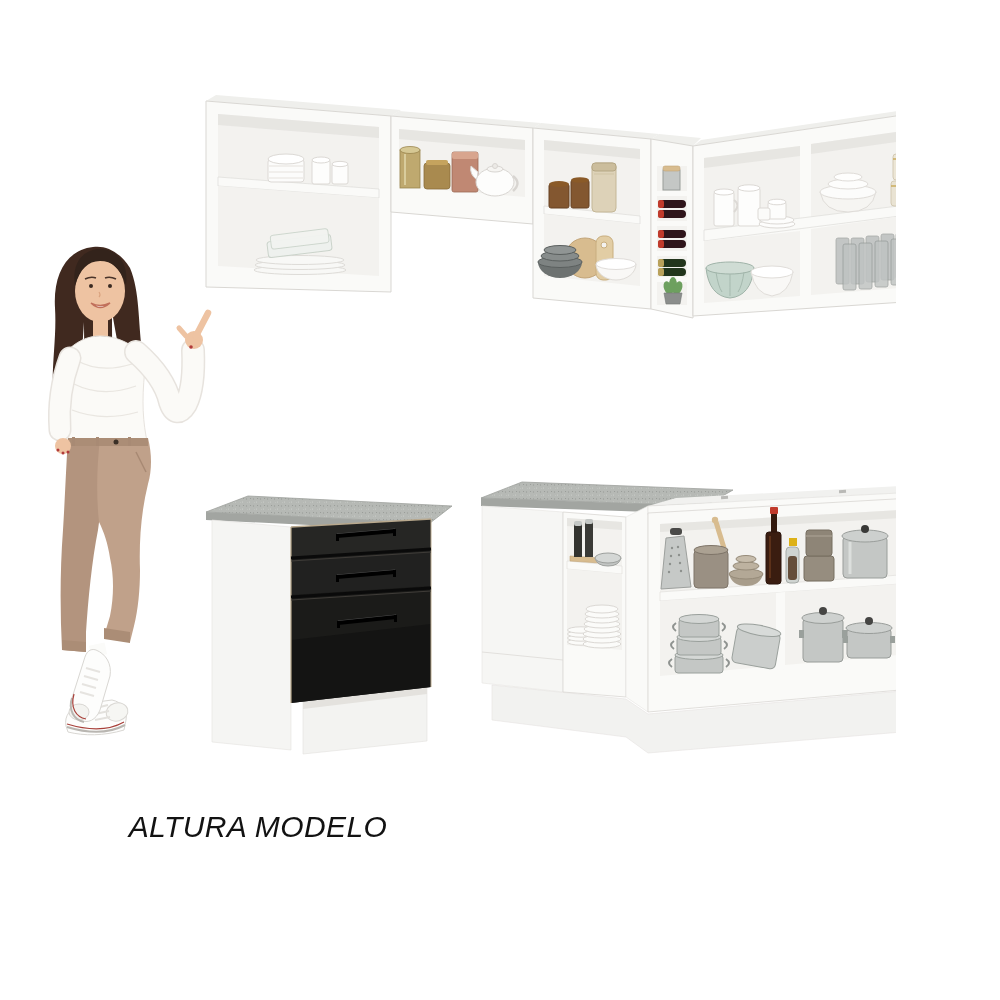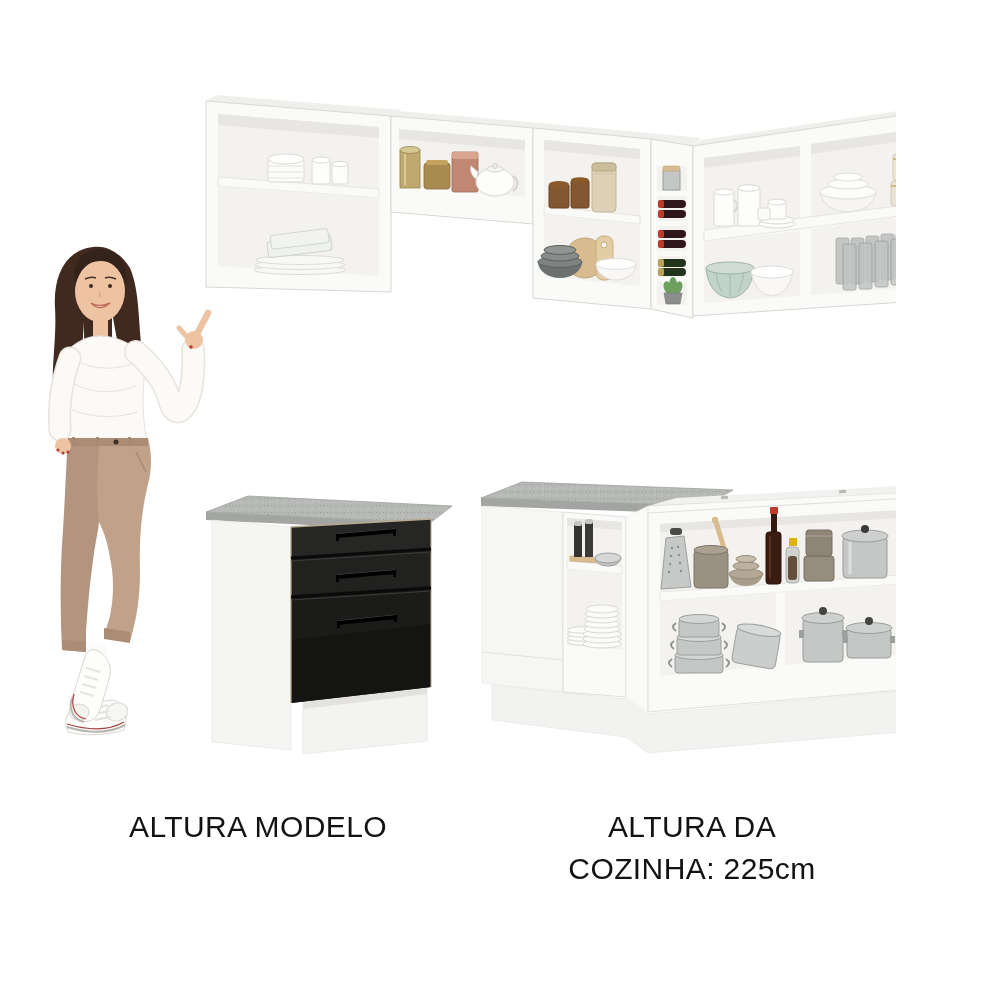--- a/index.html
+++ b/index.html
@@ -1,20 +1,21 @@
 <!DOCTYPE html>
 <html style="--background: #ffffff; --text: #121212; --cabinet-white: #fafaf8; --cabinet-side: #efefec; --cabinet-interior: #f3f2ef; --cabinet-shadow: #e4e2de; --cabinet-edge: #d9d7d3; --countertop-gray: #b6b9b5; --countertop-edge: #a2a5a1; --drawer-black: #1b1b19; --drawer-seam: #b9a98e; --steel: #c4c7c5; --steel-dark: #999d9a; --amber-glass: #7a4a20; --cream-jar: #ddd2b8; --wood-light: #d8bc8f; --brass-gold: #bfa96f; --copper-rose: #c08873; --bronze-tin: #a98a4f; --taupe: #9a9083; --sage-green: #c2d4ca; --wine-dark: #2f161b; --wine-cap-red: #c03a2b; --bottle-green: #22351c; --plant-green: #6da05f; --skin: #eec3a2; --hair-brown: #40291f; --sweater-white: #fbfaf7; --sweater-shade: #e7e3de; --pants-tan: #c0a18a; --pants-shade: #ab8d76; --shoe-white: #fdfdfc; --shoe-stripe-red: #a8403a;"><head>
 <meta charset="utf-8">
 <style>
   html,body{margin:0;padding:0;}
   body{background:var(--background,#fff);}
   #stage{
     position:relative;width:896px;height:1000px;overflow:hidden;
     background:var(--background,#fff);
     font-family:"Liberation Sans",sans-serif;
+    font-style:italic;
   }
   #scene{position:absolute;left:0;top:0;}
   .caption{
     position:absolute;text-align:center;
     font-size:30px;line-height:42px;letter-spacing:.4px;
     color:var(--text,#111);
     font-family:"Liberation Sans",sans-serif;
   }
 </style>
 </head>
@@ -451,18 +452,14 @@
       <line x1="84" y1="676" x2="98" y2="680" stroke="#e6e4e0" stroke-width="2"></line>
       <line x1="82" y1="684" x2="96" y2="688" stroke="#e6e4e0" stroke-width="2"></line>
       <line x1="80" y1="692" x2="94" y2="696" stroke="#e6e4e0" stroke-width="2"></line>
     </g>
   </g>
 </svg>
 
   <div class="caption" style="left:88px;top:806px;width:340px">
     <div>ALTURA MODELO</div>
   </div>
-  <div class="caption" style="left:522px;top:806px;width:340px">
-    <div>ALTURA DA</div>
-    <div>COZINHA: 225cm</div>
-  </div>
 
 </div>
 
 </body></html>

